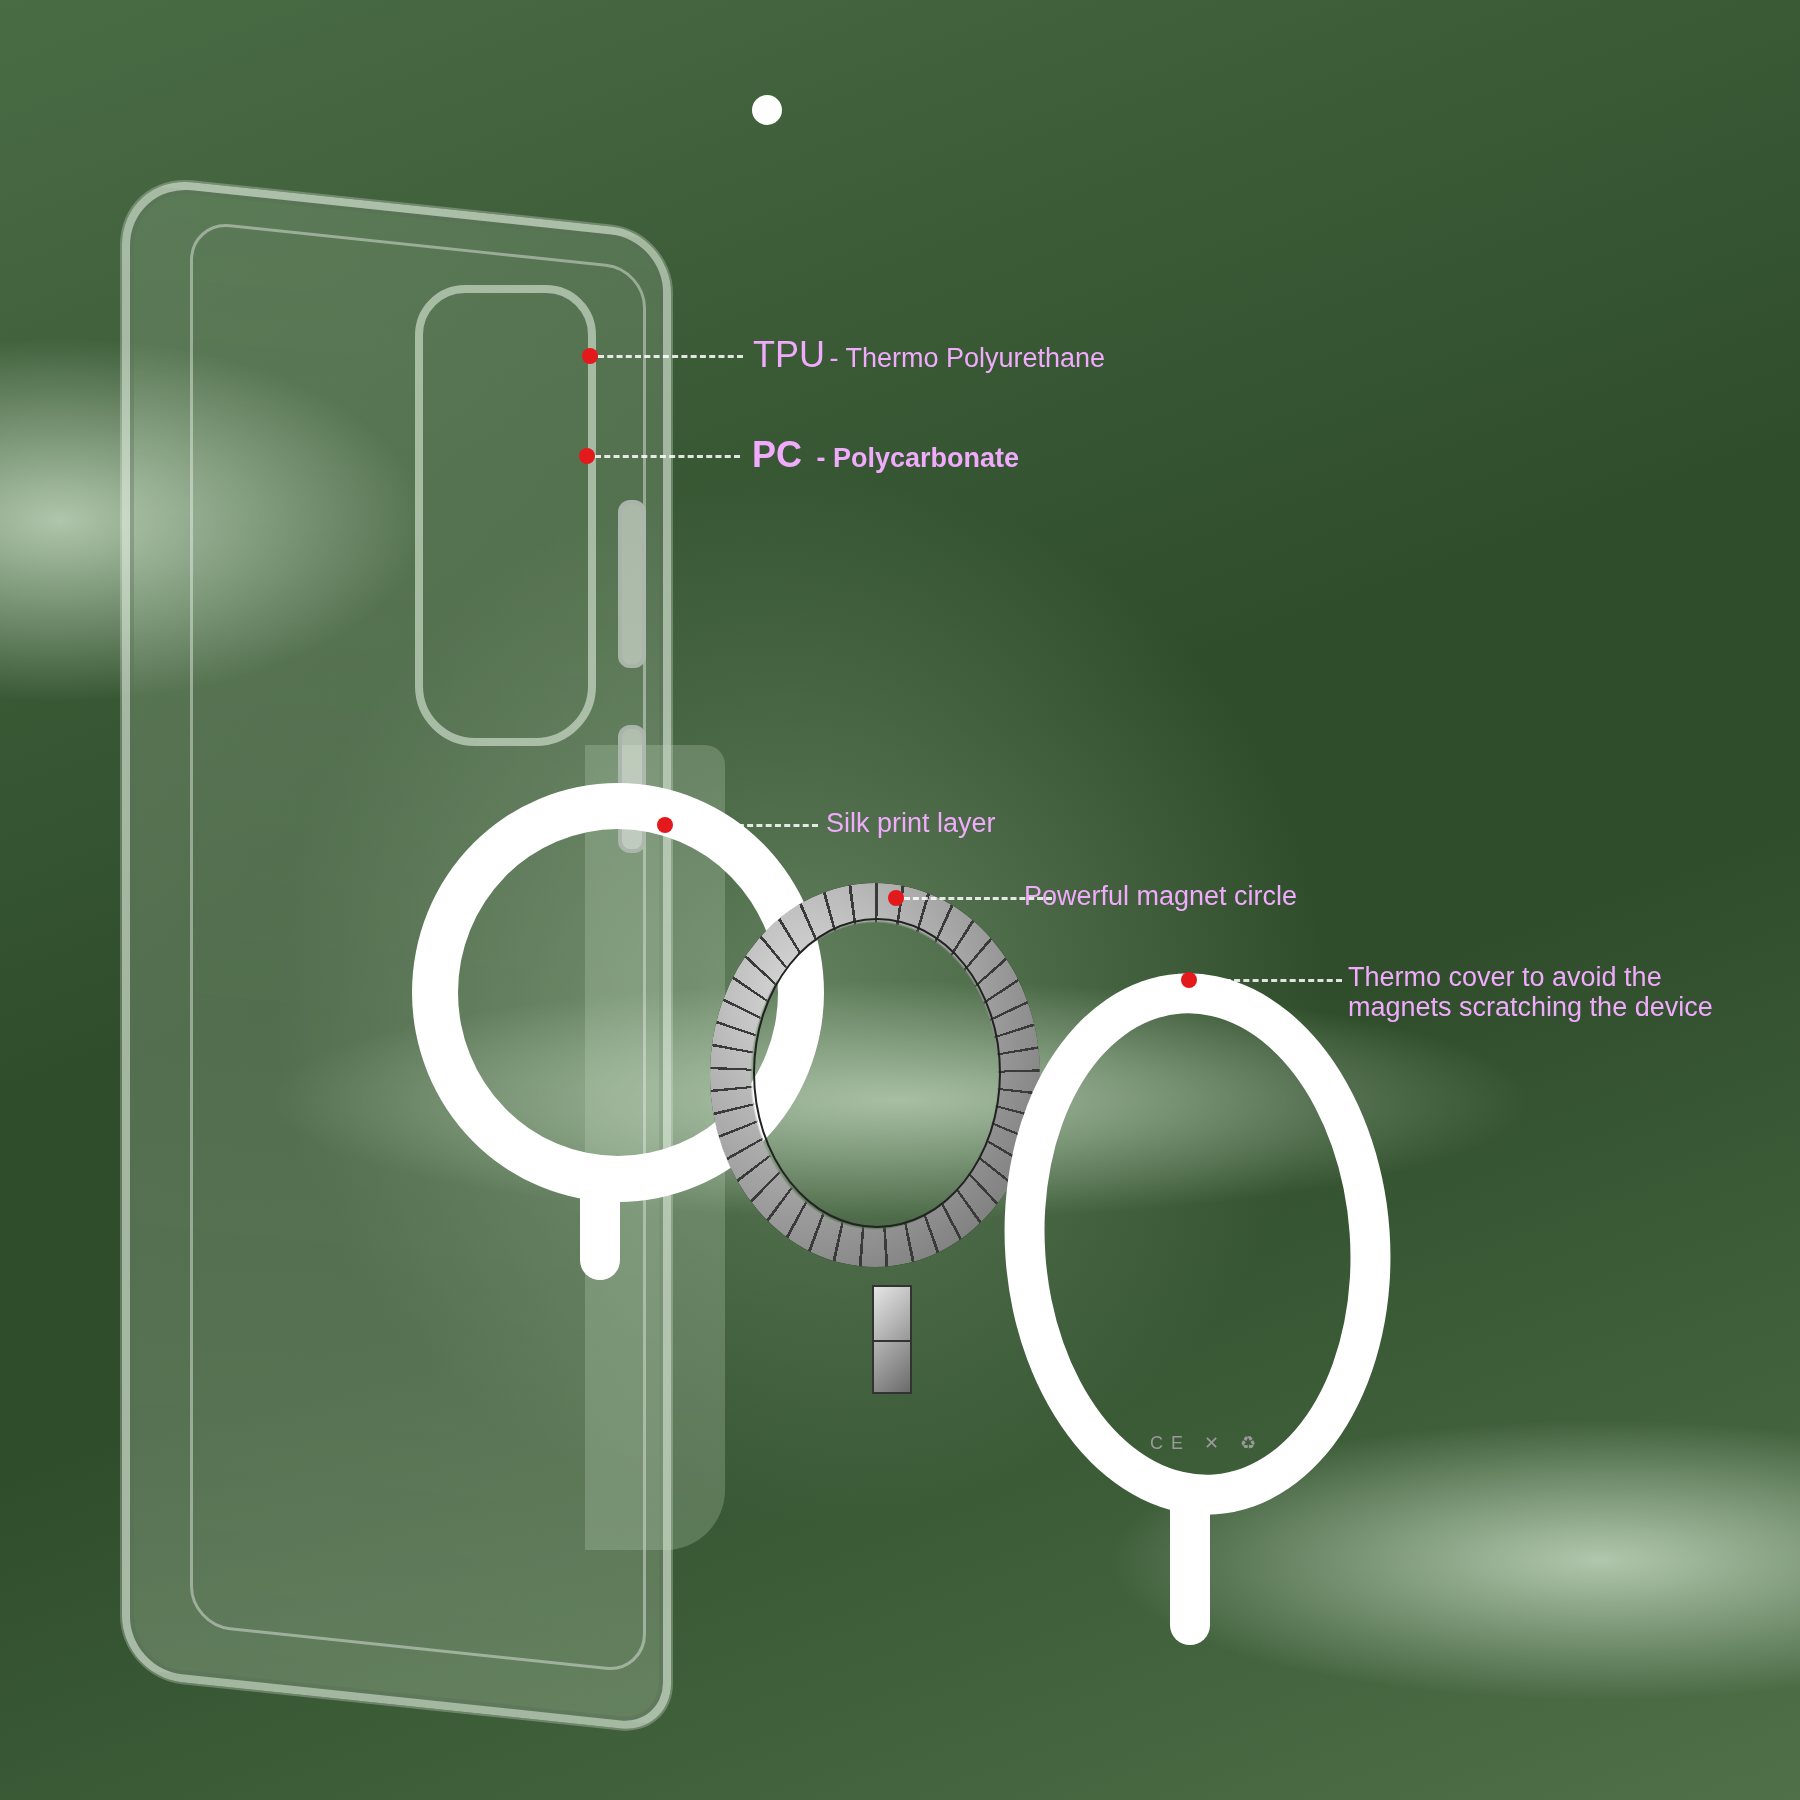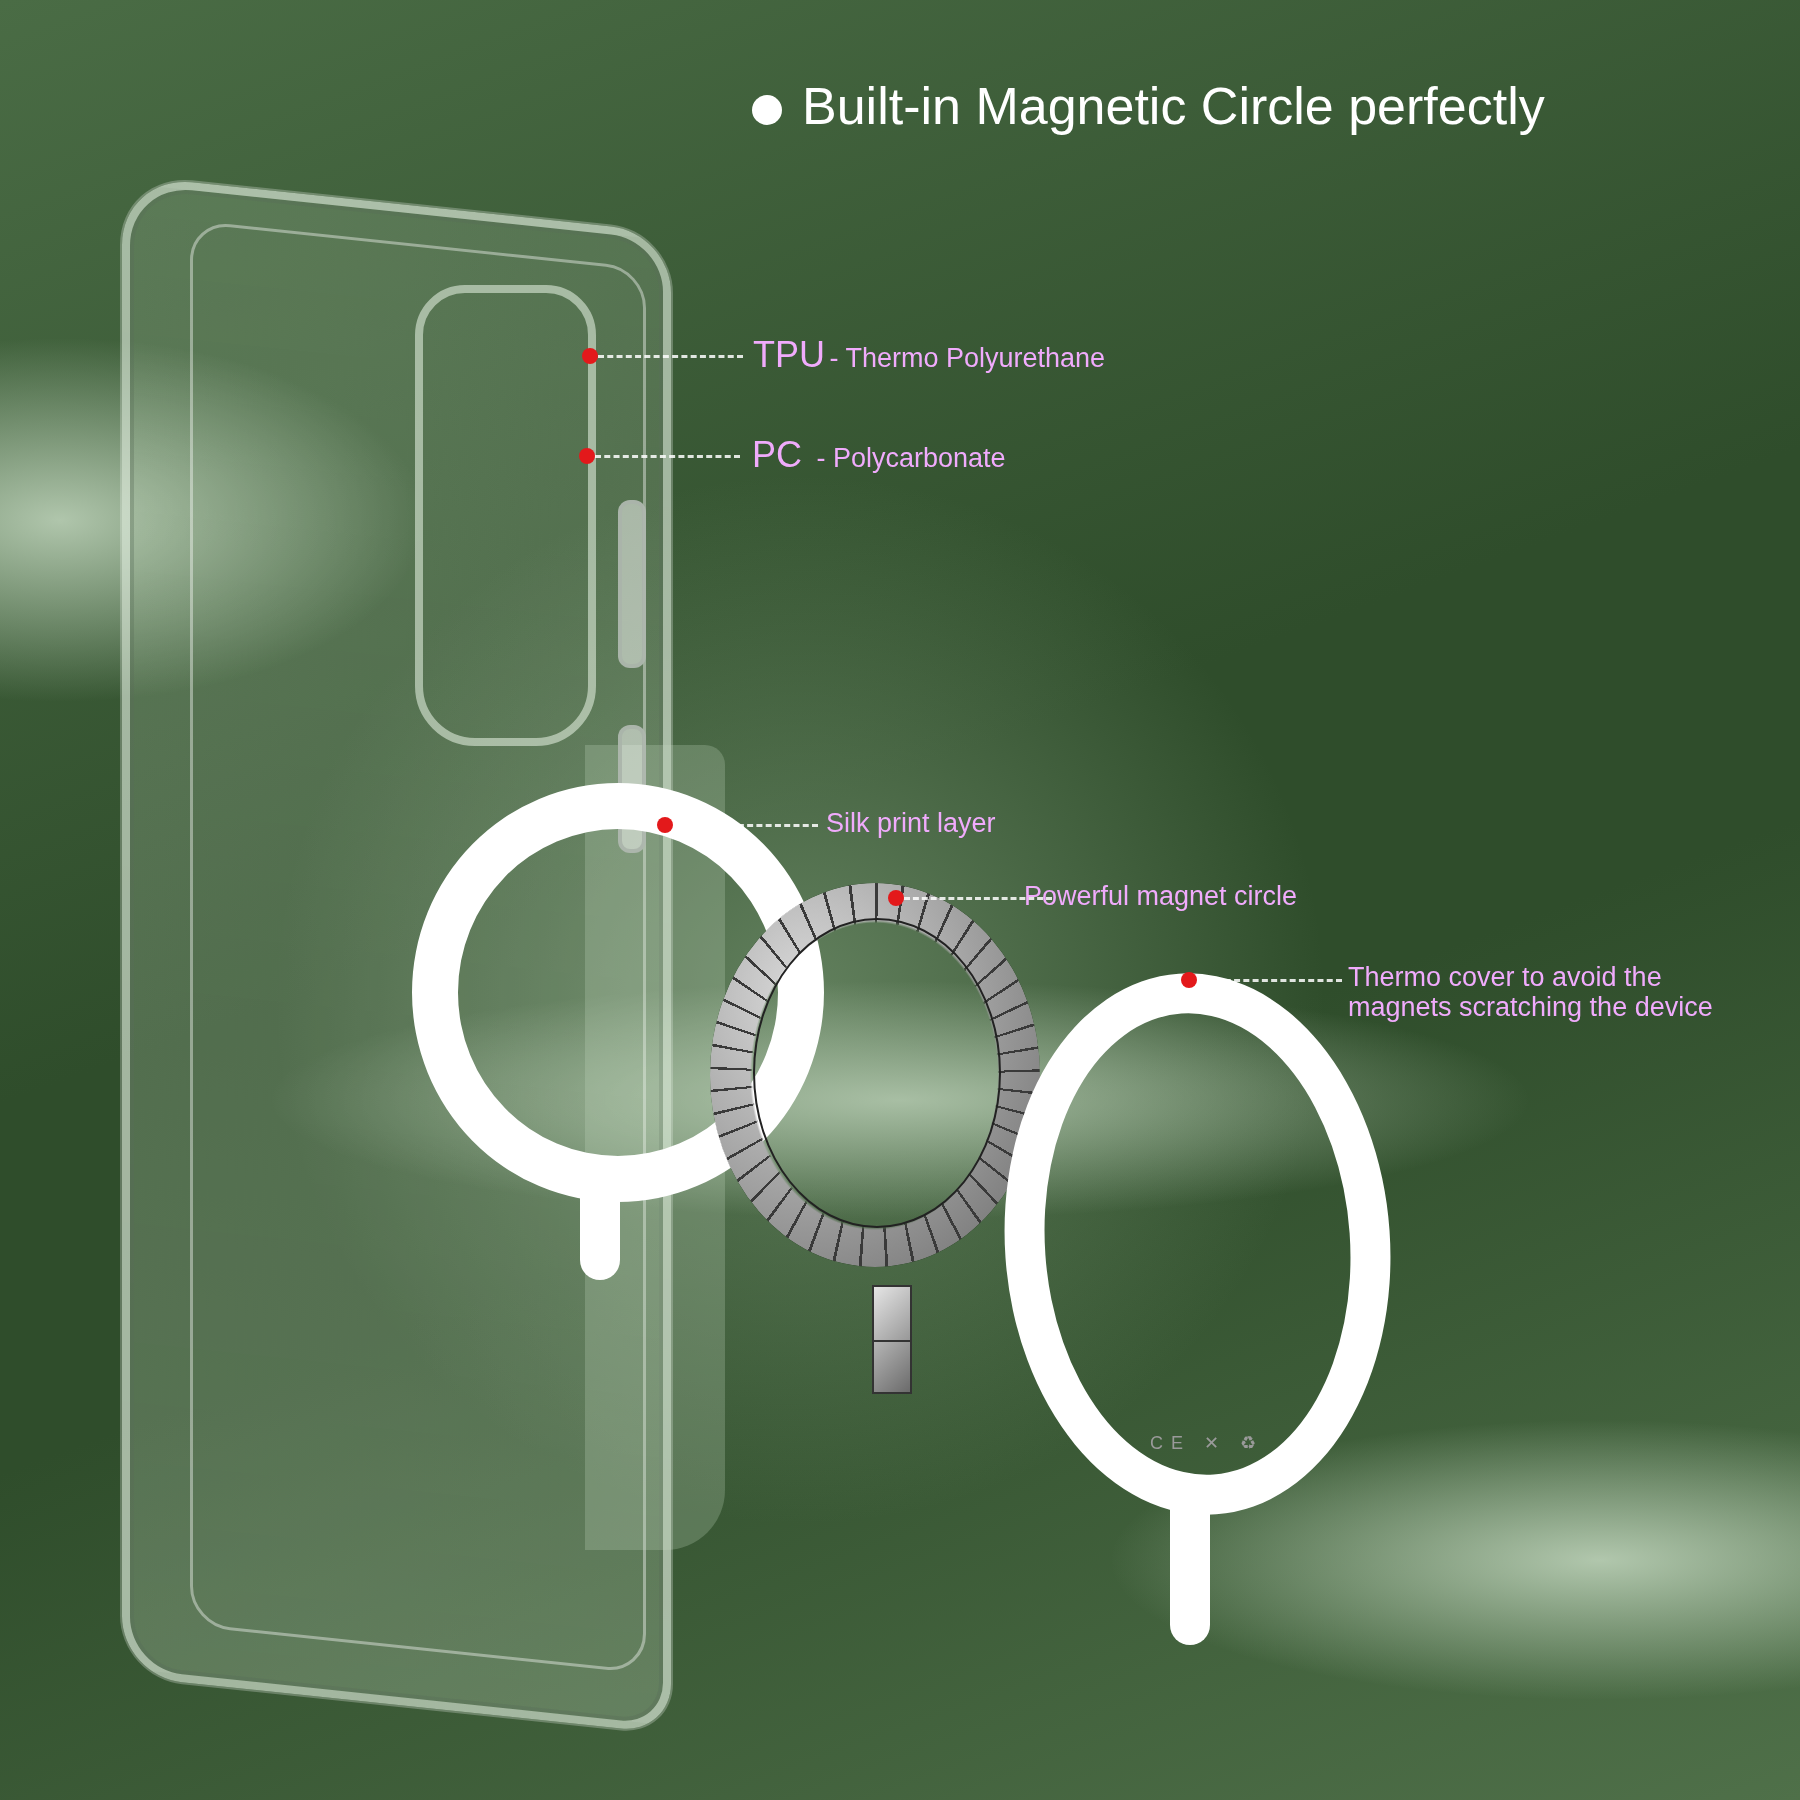--- a/index.html
+++ b/index.html
@@ -45,21 +45,20 @@
   .sticker{position:absolute;left:1005px;top:973px;width:305px;height:462px;border-radius:50%;border:40px solid #fff;transform:rotate(-4deg);}
   .marks{position:absolute;left:1150px;top:1432px;color:#9a9a9a;font-size:18px;letter-spacing:8px;}
 </style>
 </head>
 <body>
 
 <div class="bg"></div>
 
 <div class="abs title">
   <span class="bullet"></span>
-  <span class="line">Built-in Magnetic Circle perfectly</span>
 </div>
 
 <div>
   <div class="case-outer"></div>
   <div class="case-inner"></div>
   <div class="camera"></div>
   <div class="pc-plate"></div>
   <div class="side-btn" style="top:500px;height:160px;"></div>
   <div class="side-btn" style="top:725px;height:120px;"></div>
 </div>
@@ -80,21 +79,21 @@
 
 <div class="dot" style="left:582px;top:348px;"></div>
 <div class="dash" style="left:598px;top:355px;width:145px;"></div>
 <div class="abs label" style="left:753px;top:334px;">
   <span class="big">TPU</span>
   <span class="small">- Thermo Polyurethane</span>
 </div>
 
 <div class="dot" style="left:579px;top:448px;"></div>
 <div class="dash" style="left:595px;top:455px;width:145px;"></div>
-<div class="abs label" style="left:752px;top:434px;">
+<div class="abs label" style="left:752px;top:434px;font-weight:bold;">
   <span class="big">PC</span>
   <span class="small" style="margin-left:10px;">- Polycarbonate</span>
 </div>
 
 <div class="dot" style="left:657px;top:817px;"></div>
 <div class="dash" style="left:673px;top:824px;width:145px;"></div>
 <div class="abs label small" style="left:826px;top:808px;">Silk print layer</div>
 
 <div class="dot" style="left:888px;top:890px;"></div>
 <div class="dash" style="left:904px;top:897px;width:148px;"></div>

